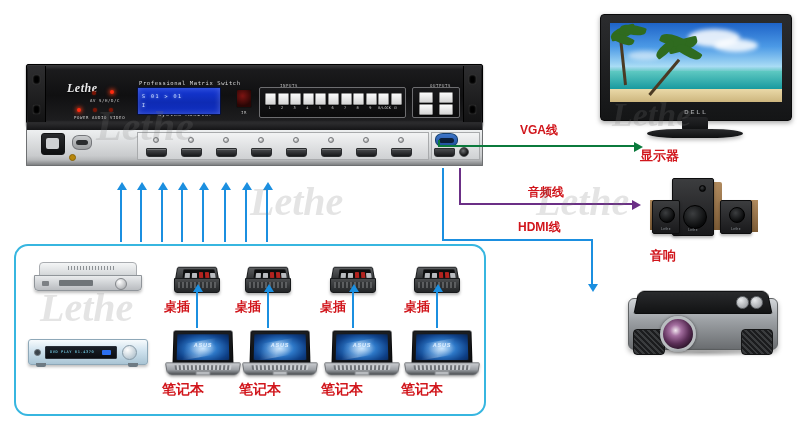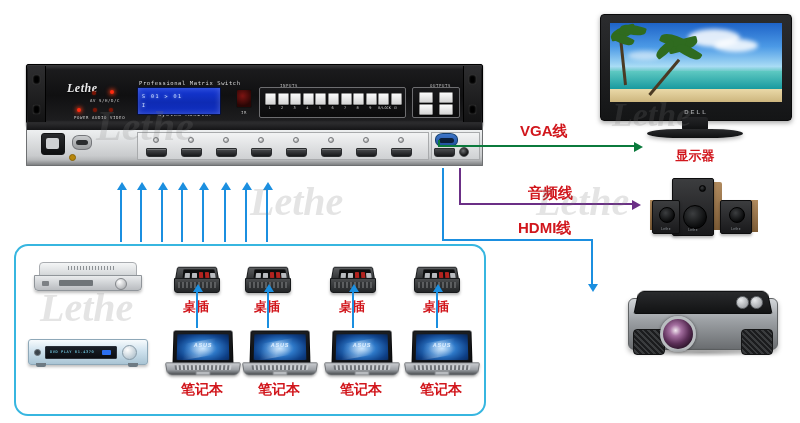--- a/index.html
+++ b/index.html
@@ -4,21 +4,21 @@
 <style>
   html,body{margin:0;padding:0;background:#fff;}
   body{width:800px;height:423px;position:relative;overflow:hidden;
        font-family:"Liberation Sans","DejaVu Sans",sans-serif;}
 
   #stage{position:absolute;left:0;top:0;width:800px;height:423px;background:#fff;}
 
   
   .abs{position:absolute;}
   .lbl{position:absolute;color:#d1161c;font-weight:bold;white-space:nowrap;
-       letter-spacing:0px;text-align:center;}
+       letter-spacing:0px;}
 
   
   #title{left:0;top:16px;width:470px;font-size:25px;color:#cc1318;
          font-weight:500;text-align:center;letter-spacing:0.5px;
          font-family:"Liberation Sans","DejaVu Sans",sans-serif;}
 
   
   #device{left:26px;top:64px;width:455px;height:124px;}
 
   
@@ -267,21 +267,21 @@
   .arrow-down{position:absolute;width:0;height:0;border-left:5px solid transparent;
             border-right:5px solid transparent;}
   .arrow-right{position:absolute;width:0;height:0;border-top:5px solid transparent;
             border-bottom:5px solid transparent;}
 
   
   .wm{position:absolute;color:rgba(120,120,120,.20);font-style:italic;font-weight:bold;
       font-family:"Liberation Serif","DejaVu Serif",serif;pointer-events:none;user-select:none;}
 
   
-  .lbl.big{font-size:15px;}
+  .lbl.big{font-size:12px;}
   .lbl.mid{font-size:13px;}
   .lbl.sml{font-size:11px;}
 </style>
 </head>
 <body>
 
 <div id="stage">
 
 
   <div id="device" class="abs">
@@ -562,20 +562,21 @@
     <div class="spk" style="left:4px;top:28px;width:26px;height:32px">
       <div class="drv" style="left:6px;top:6px;width:14px;height:14px"></div>
       <div class="bdg" style="bottom:2px">Lethe</div>
     </div>
     <div class="woodside" style="left:100px;top:28px;width:10px;height:32px"></div>
     <div class="spk" style="left:72px;top:28px;width:30px;height:32px">
       <div class="drv" style="left:8px;top:6px;width:14px;height:14px"></div>
       <div class="bdg" style="bottom:2px">Lethe</div>
     </div>
   </div>
+  <div class="lbl mid" style="left:650px;top:247px;width:110px">音响</div>
 
   <div id="proj" class="abs">
     <div class="body">
       <div class="grill" style="left:4px"></div>
       <div class="grill" style="right:4px"></div>
     </div>
     <div class="top"></div>
     <div class="dials">
       <i style="left:0"></i>
         <i style="left:14px"></i>

